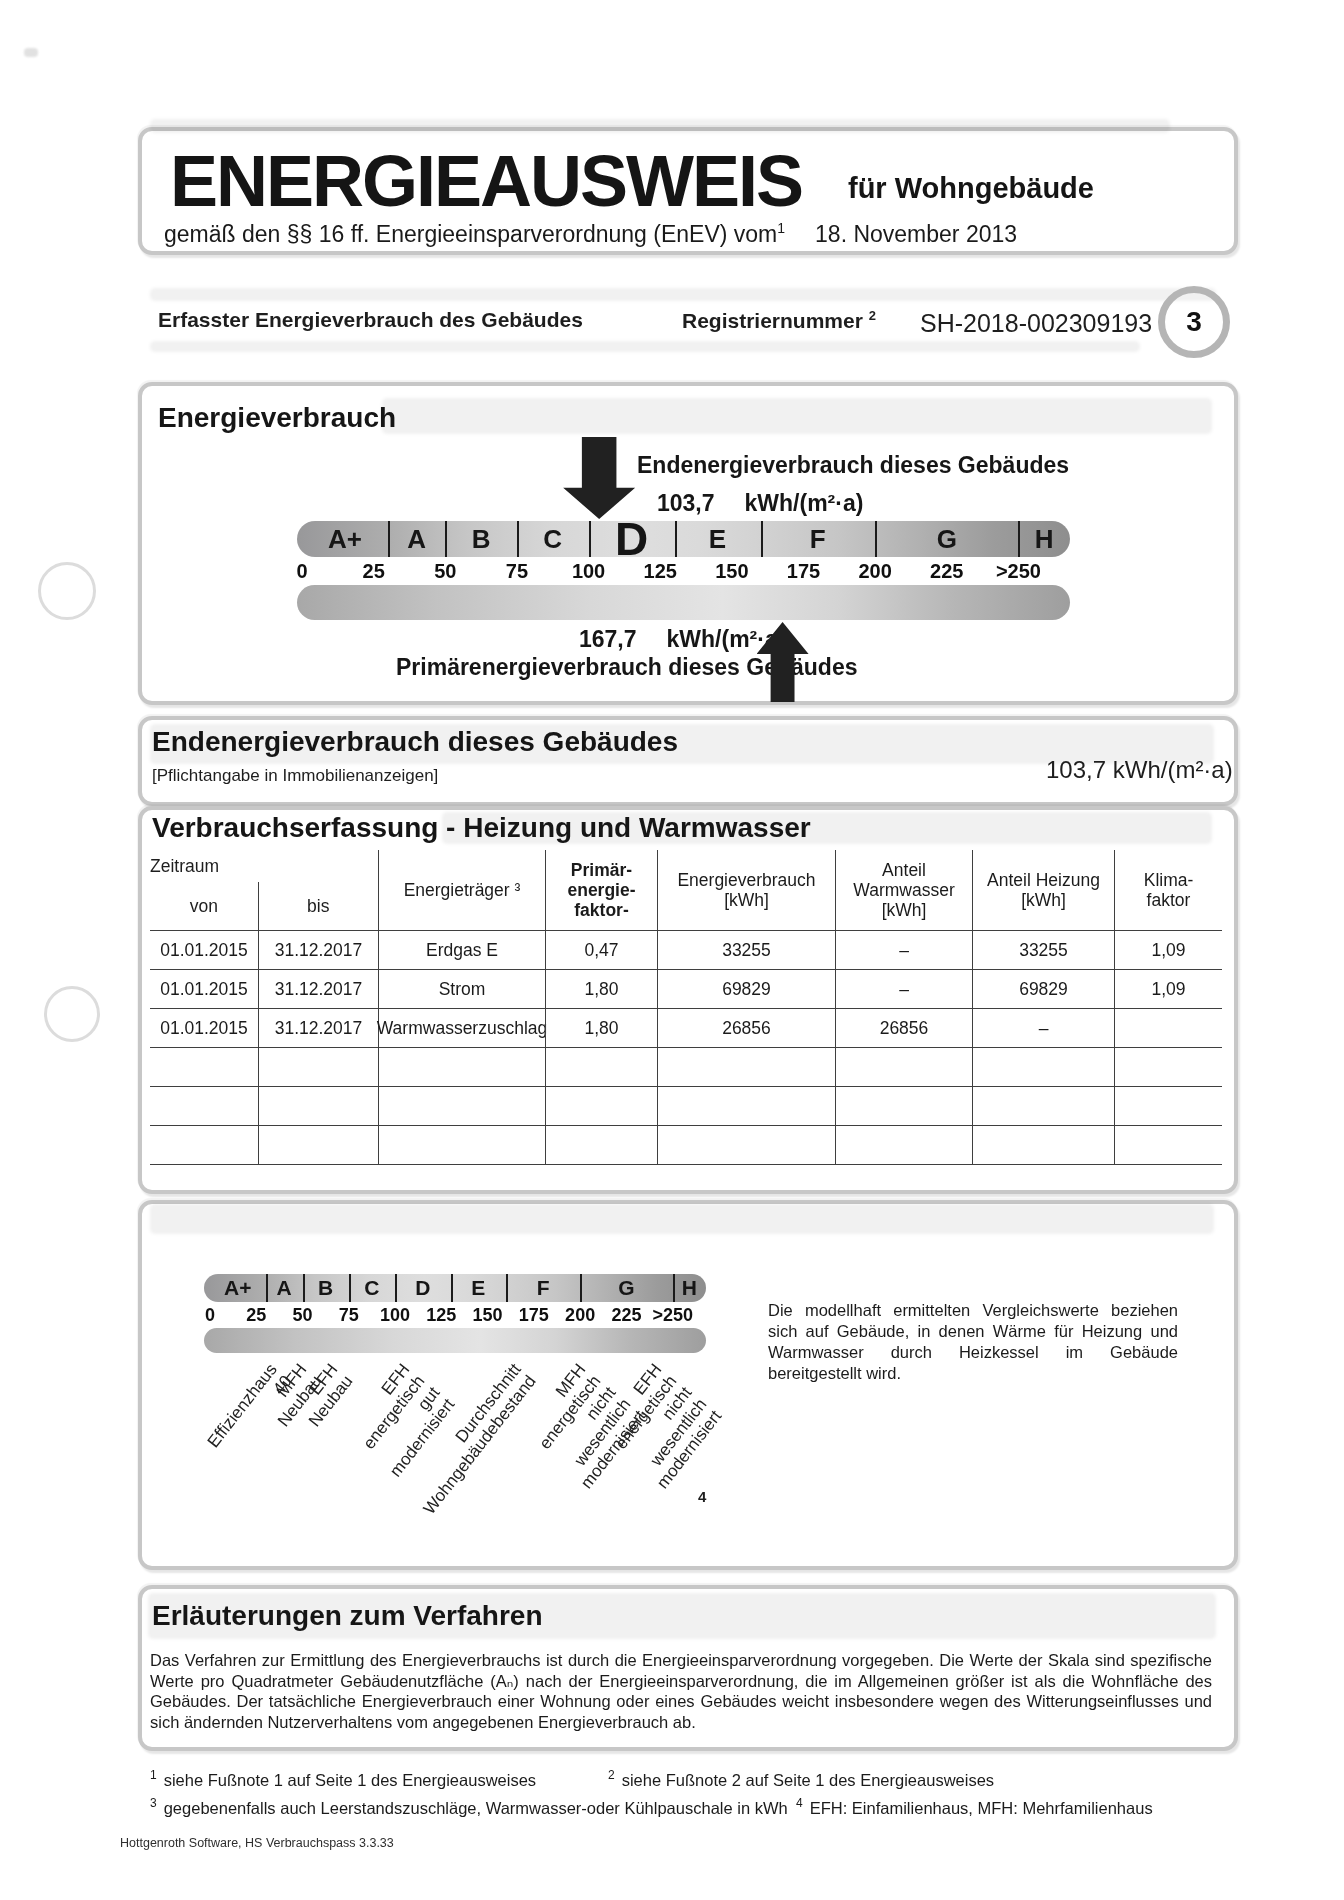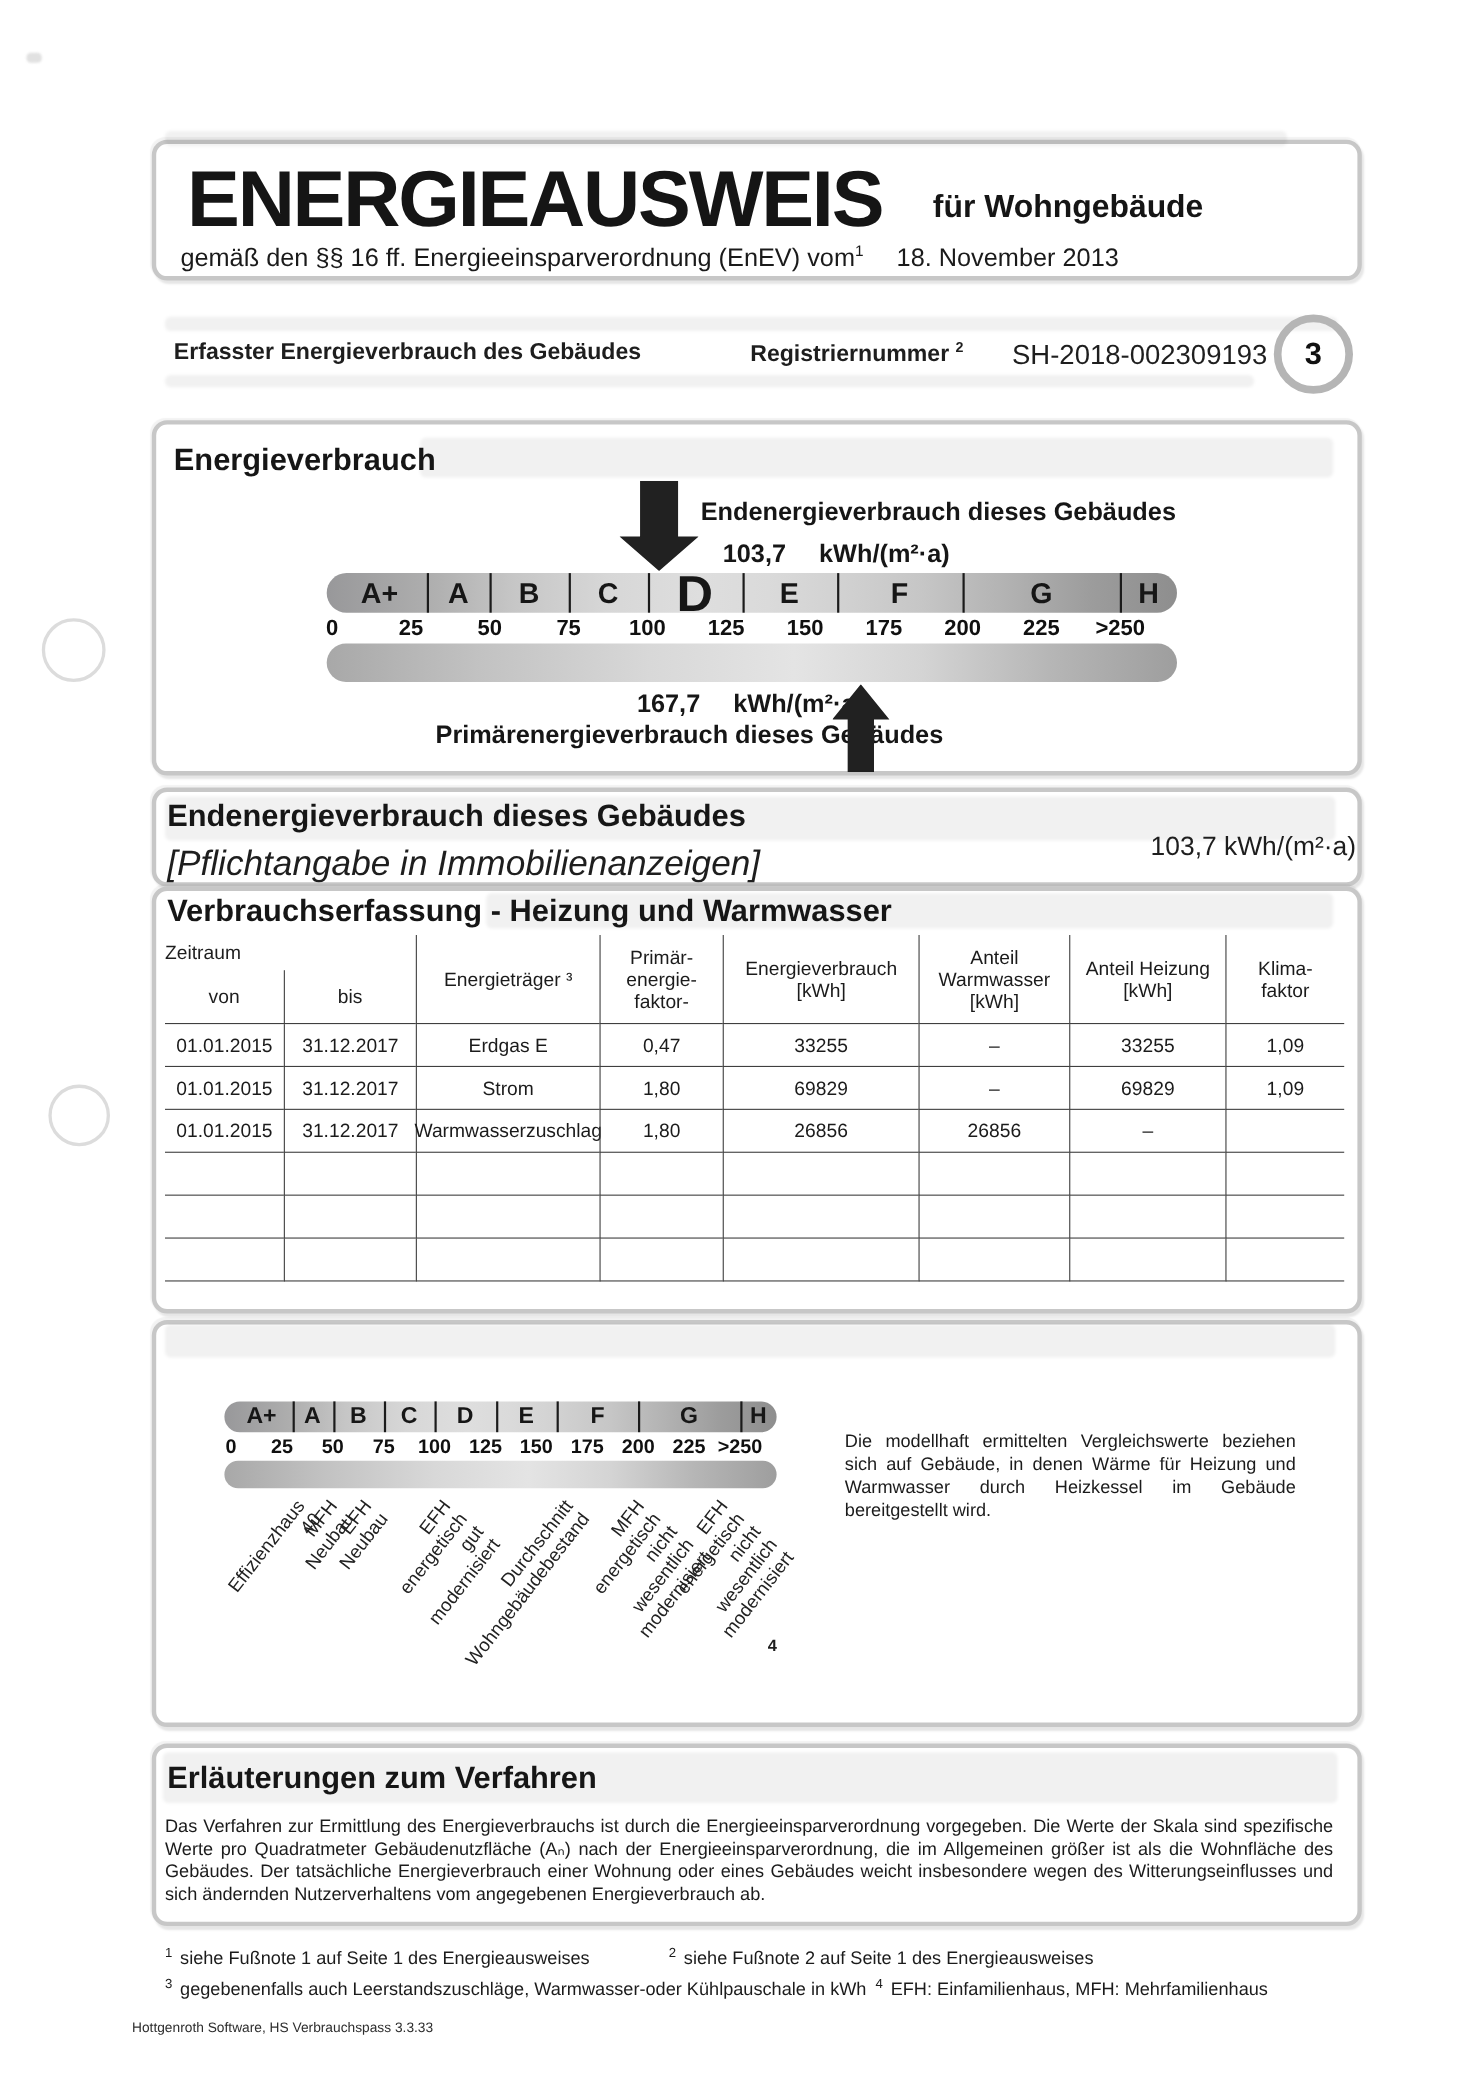--- a/index.html
+++ b/index.html
@@ -38,21 +38,21 @@
 
   
   .scale-letters{position:absolute;border-radius:20px;}
   .seg-div{position:absolute;top:0;bottom:0;width:2px;background:#1b1b1b;}
   .seg-letter{position:absolute;transform:translateX(-50%);font-weight:bold;color:#161616;white-space:nowrap;}
   .seg-letter.current{z-index:3;}
   .tick{position:absolute;transform:translateX(-50%);font-weight:bold;color:#101010;white-space:nowrap;}
   .scale-grad{position:absolute;border-radius:18px;}
 
   
-  .endenergy-sub{position:absolute;left:152px;top:766px;font-size:32px;font-style:italic;}
+  .endenergy-sub{position:absolute;left:152px;top:766px;font-size:17px;}
   .endenergy-value{position:absolute;left:1046px;top:756px;font-size:24px;}
 
   
   #consumption-table{position:absolute;left:150px;top:850px;width:1072px;display:grid;
       grid-template-columns:108px 120px 167px 112px 178px 137px 142px 108px;}
   .tc{border-bottom:1.5px solid #3f3f3f;display:flex;align-items:center;justify-content:center;
       text-align:center;font-size:17.5px;line-height:1.15;white-space:pre-line;color:#1b1b1b;}
   .tc.vline{border-left:1.5px solid #3f3f3f;}
   .zcell{grid-column:1/3;position:relative;border-bottom:1.5px solid #3f3f3f;}
   .zlabel{position:absolute;top:6px;left:0;right:0;text-align:left;font-size:17.5px;}
@@ -170,21 +170,21 @@
   <div class="sec-h" style="left:152px;top:812px;">Verbrauchserfassung - Heizung und Warmwasser</div>
   <div id="consumption-table">
       <div class="zcell" style="height: 80px;">
         <div class="zlabel">Zeitraum</div>
     <div class="vonbis">
           <div class="vb-von">von</div>
     <div class="vb-bis">bis</div>
         </div>
       </div>
       <div class="tc vline" style="height: 80px;">Energieträger ³</div>
-      <div class="tc vline" style="height: 80px;">Primär-
+      <div class="tc vline" style="height: 80px; font-weight: bold;">Primär-
 energie-
 faktor-</div>
       <div class="tc vline" style="height: 80px;">Energieverbrauch
 [kWh]</div>
       <div class="tc vline" style="height: 80px;">Anteil
 Warmwasser
 [kWh]</div>
       <div class="tc vline" style="height: 80px;">Anteil Heizung
 [kWh]</div>
       <div class="tc vline" style="height: 80px;">Klima-

